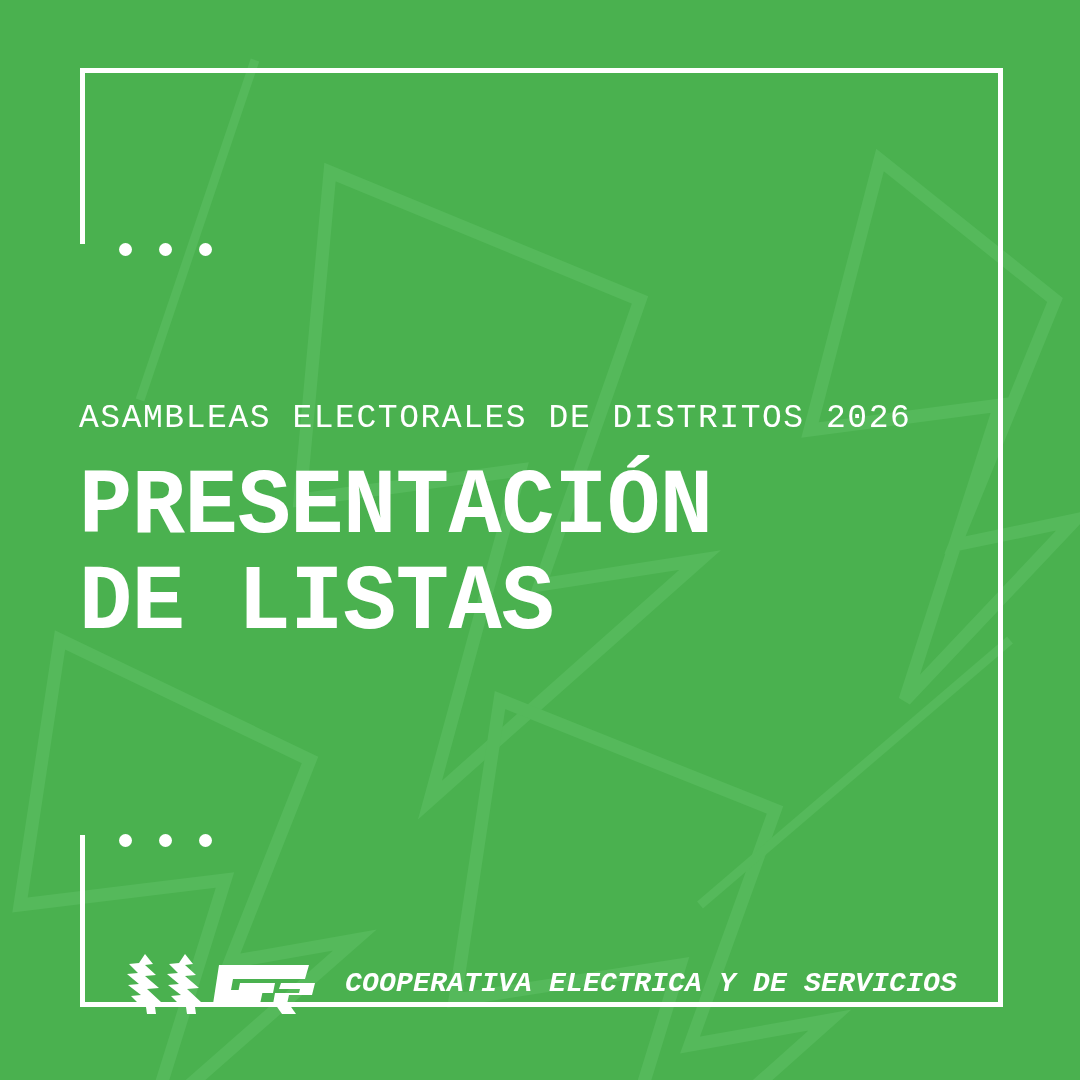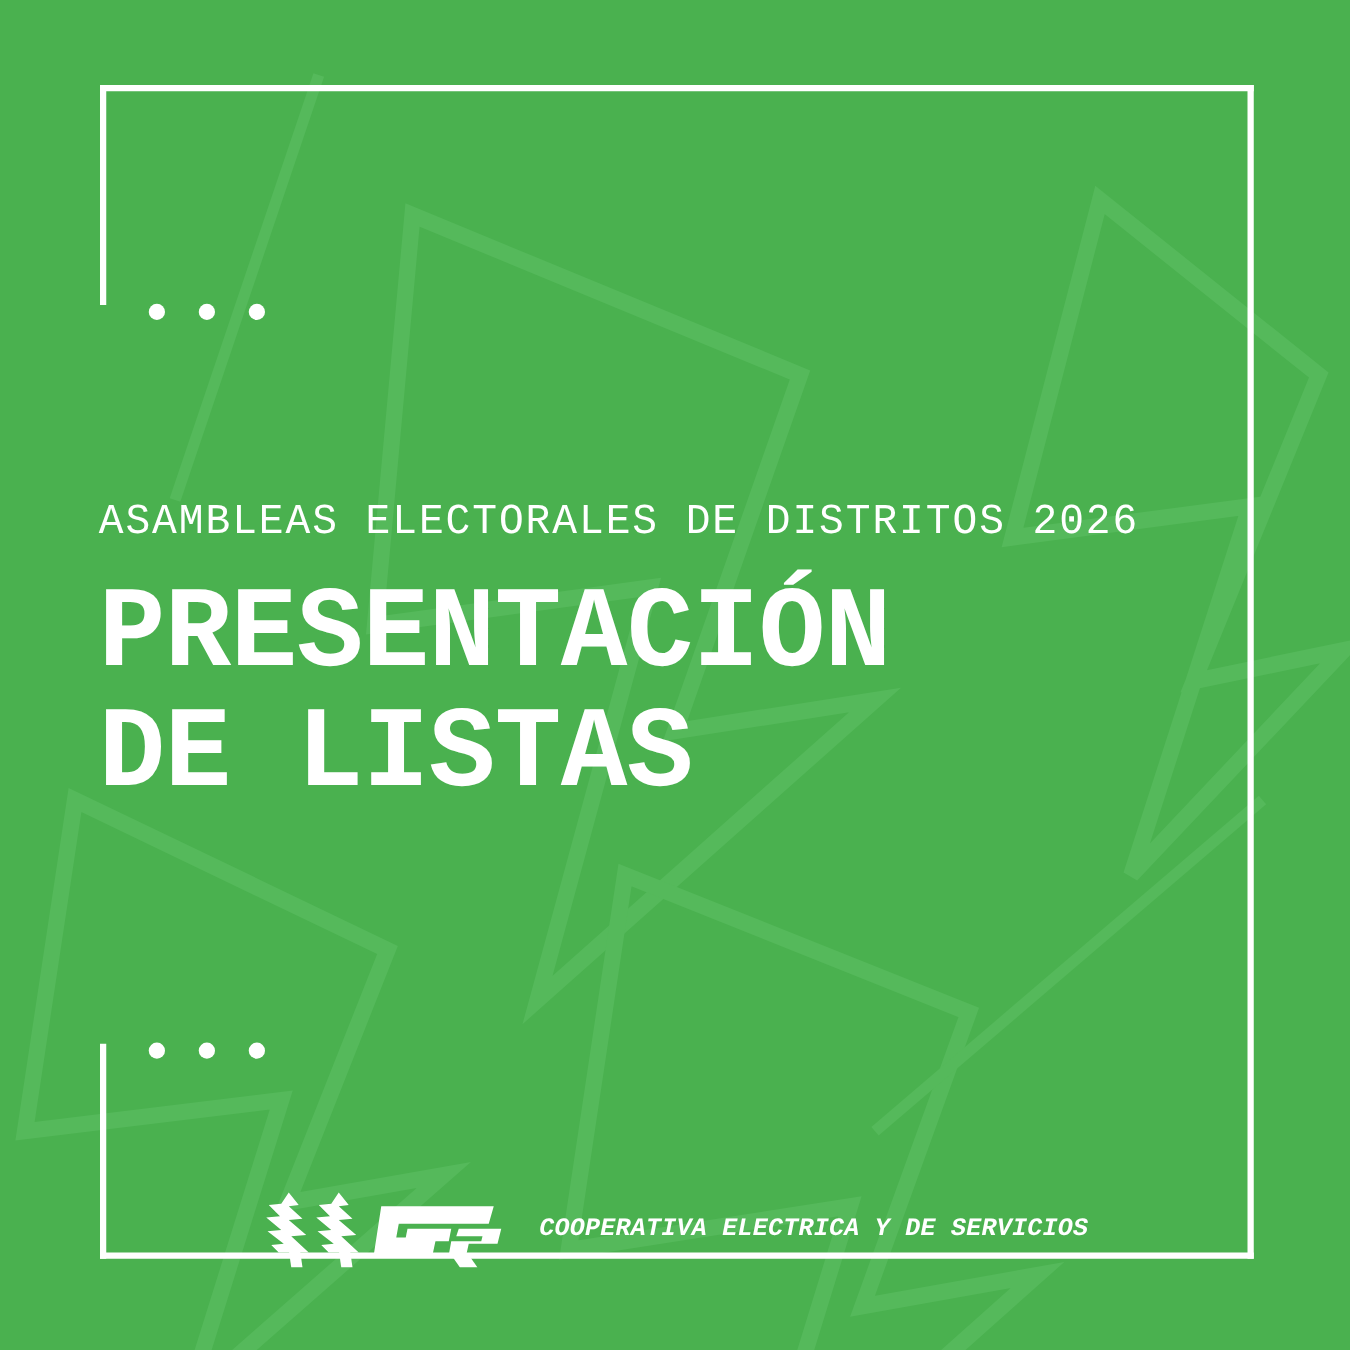--- a/index.html
+++ b/index.html
@@ -133,21 +133,21 @@
     justify-content: center;
     align-items: center;
     gap: 22px;
   }
   #logo-mark {
     display: block;
     flex: 0 0 auto;
   }
   #logo-tagline {
     color: #ffffff;
-    font-size: 20px;
+    font-size: 28px;
     line-height: 23px;
     font-weight: bold;
     font-style: italic;
     letter-spacing: 0.2px;
     text-align: left;
     white-space: nowrap;
   }
   #logo-tagline .tag-line {
     display: block;
   }

